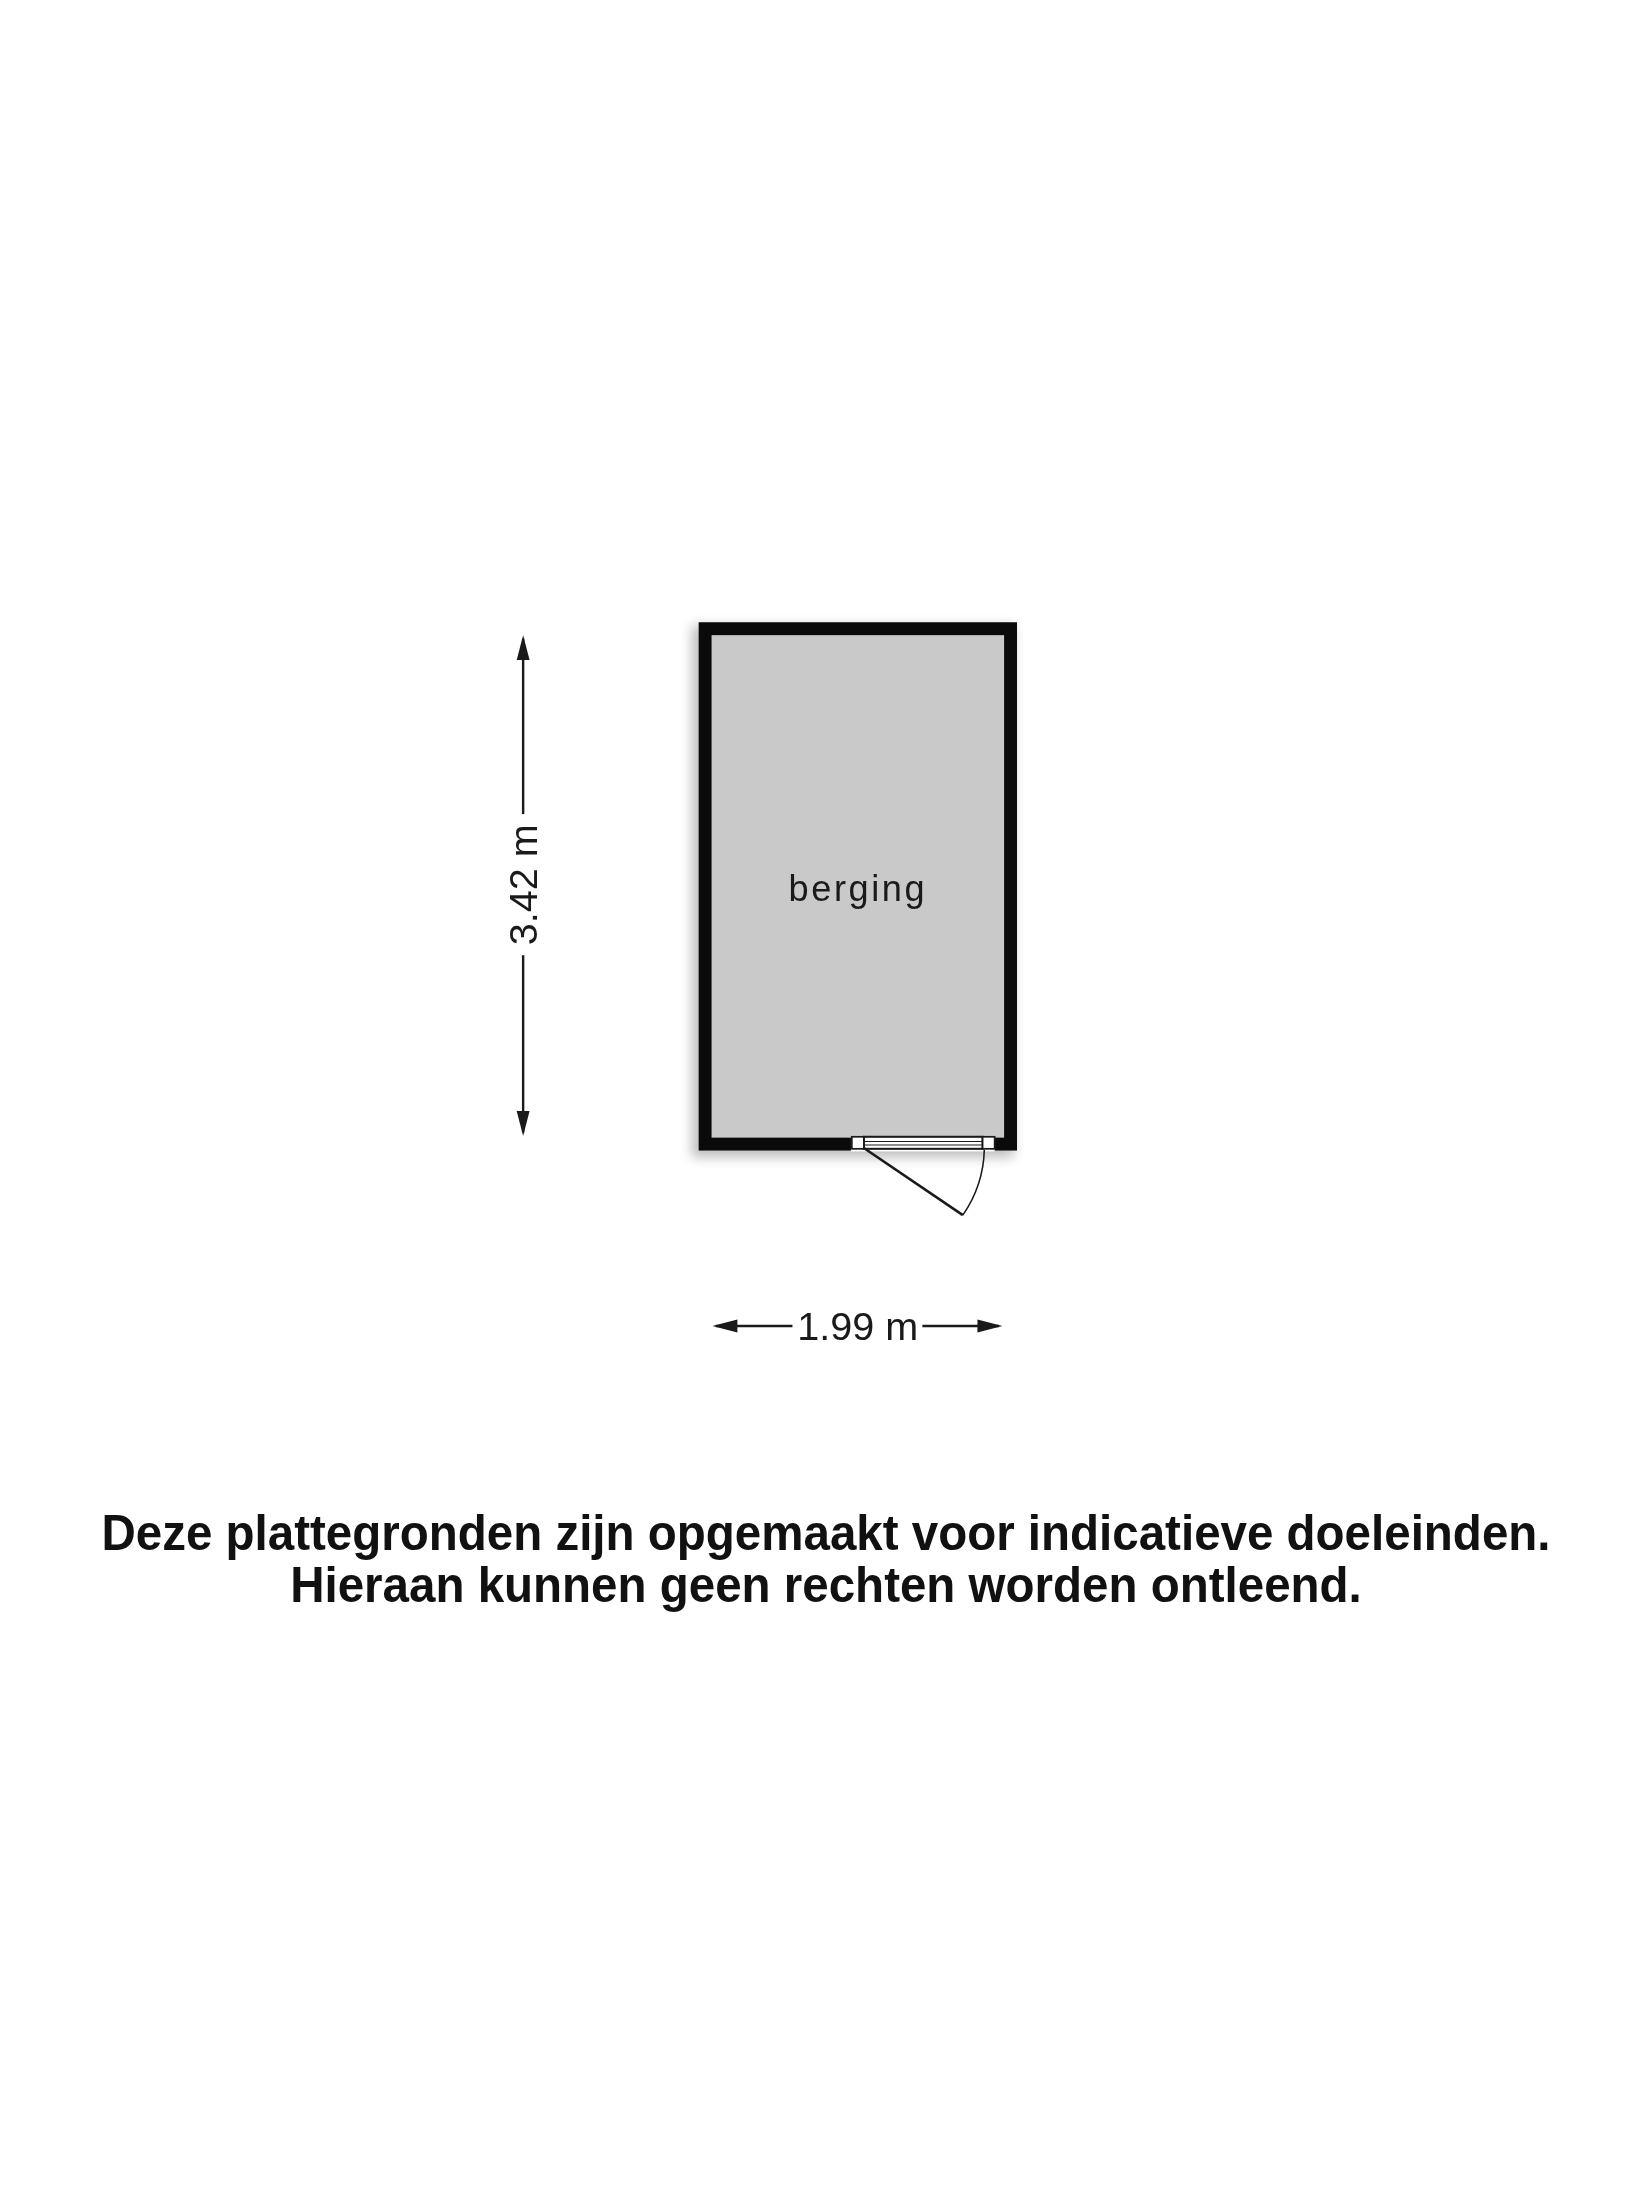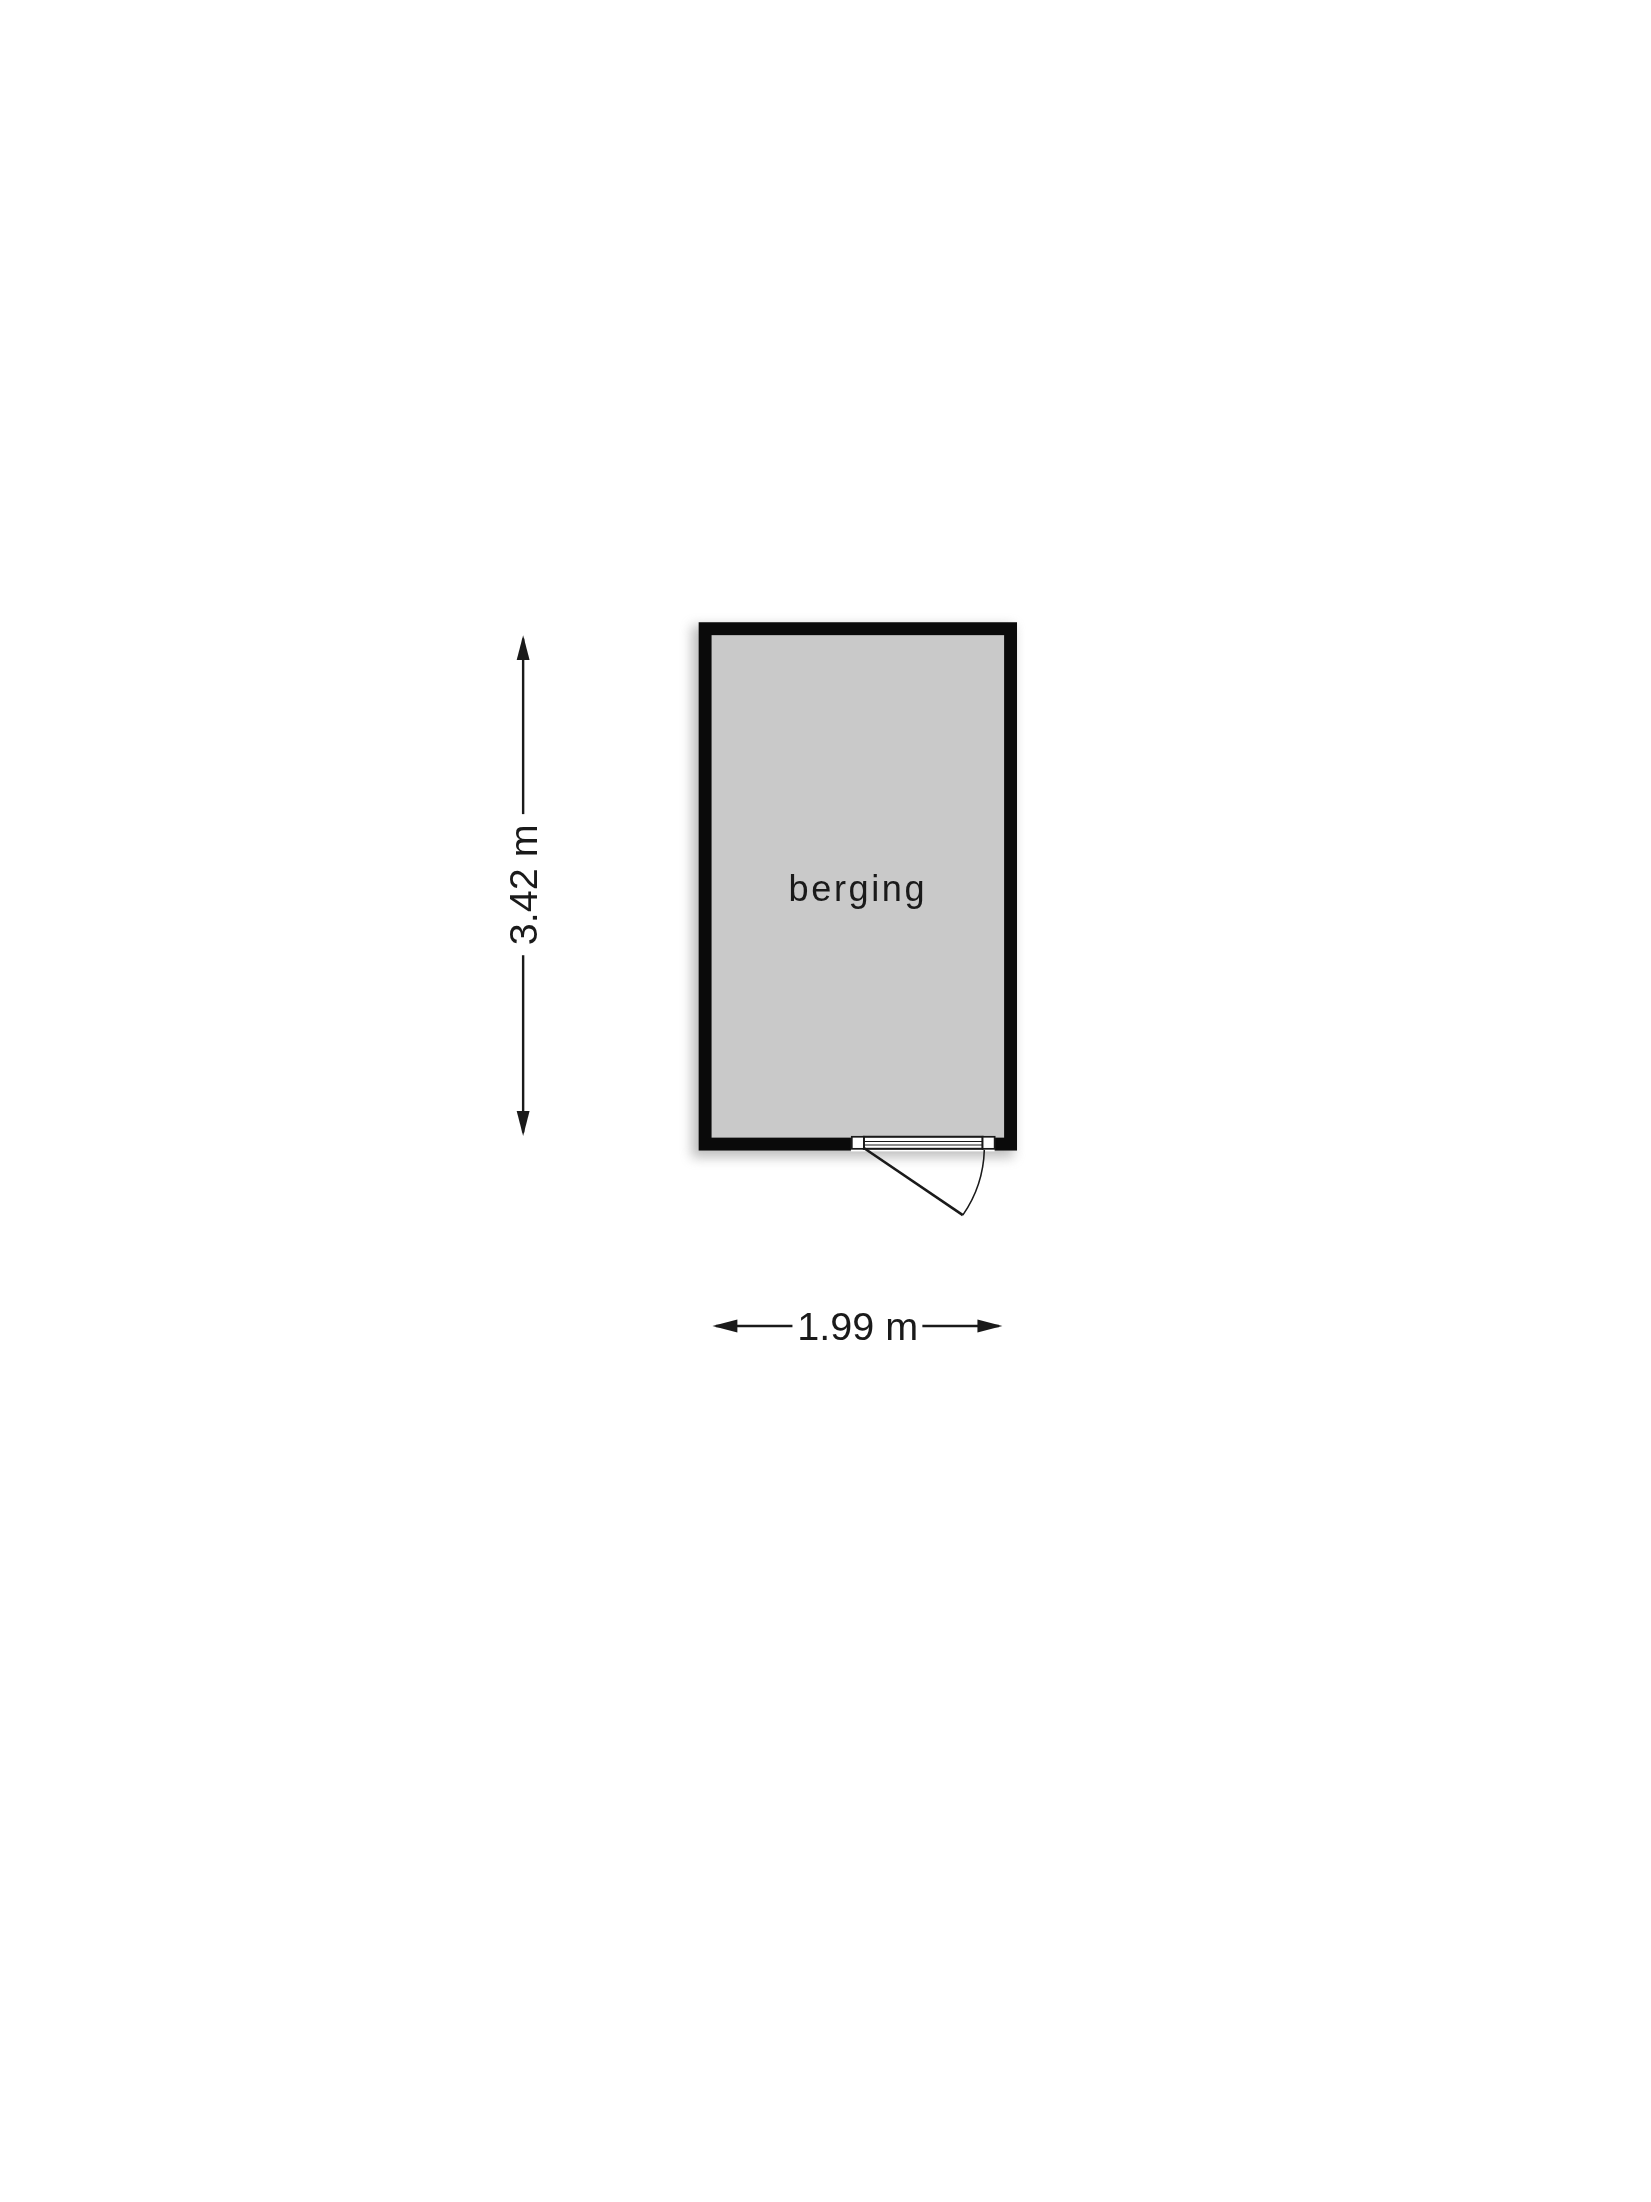--- a/index.html
+++ b/index.html
@@ -95,15 +95,19 @@
 
     <line class="dim-line" x1="832" y1="1541" x2="921" y2="1541"></line>
     <line class="dim-line" x1="1072" y1="1541" x2="1161" y2="1541"></line>
     <polygon class="dim-arrow" points="828,1541 857,1533.5 857,1548.5"></polygon>
     <polygon class="dim-arrow" points="1165,1541 1136,1533.5 1136,1548.5"></polygon>
     <text class="dim-label" x="997" y="1541" text-anchor="middle" dominant-baseline="central">1.99 m</text>
 
     <text class="room-label" x="997" y="1032" text-anchor="middle" dominant-baseline="central">berging</text>
   </svg>
 
+  <div class="disclaimer">
+    <span class="dline">Deze plattegronden zijn opgemaakt voor indicatieve doeleinden.</span>
+    <span class="dline">Hieraan kunnen geen rechten worden ontleend.</span>
+  </div>
 
 </div>
 
 
 </body></html>

